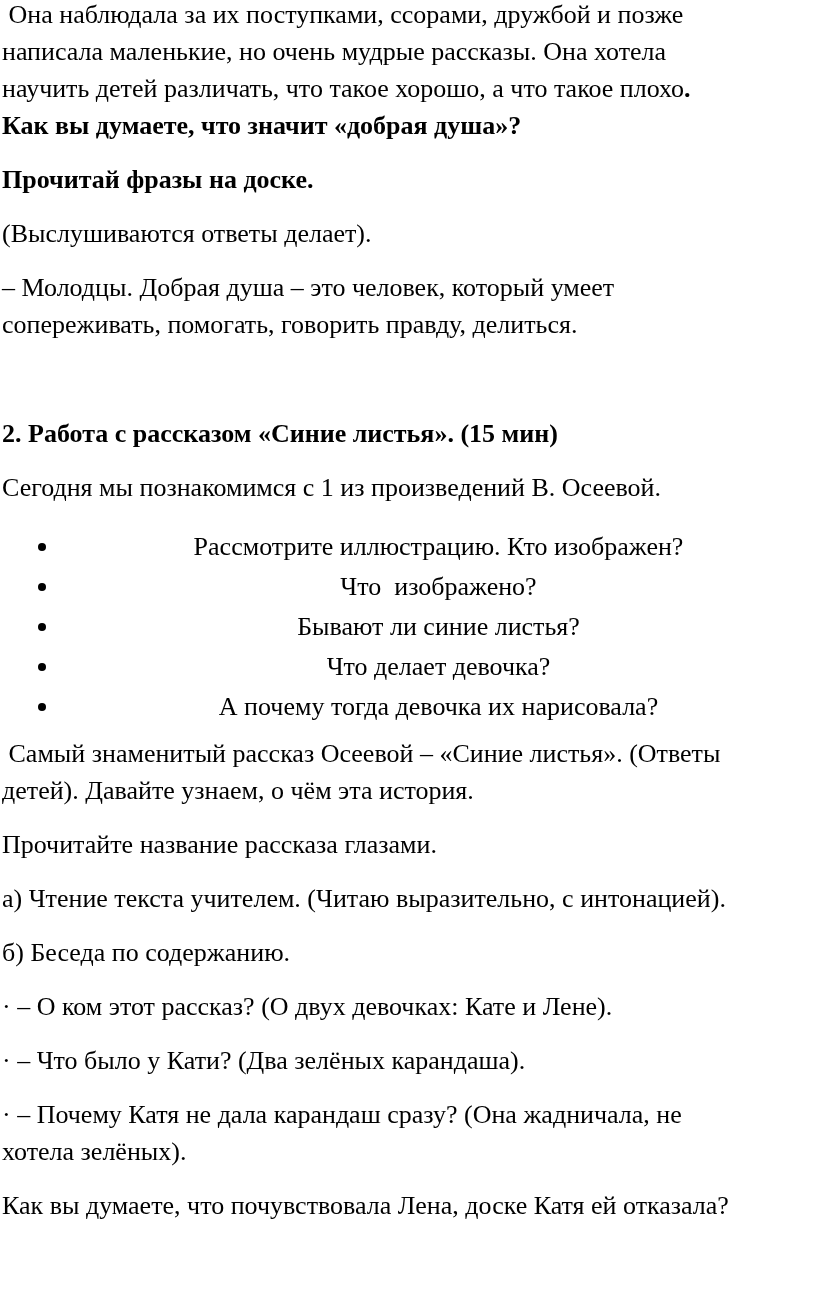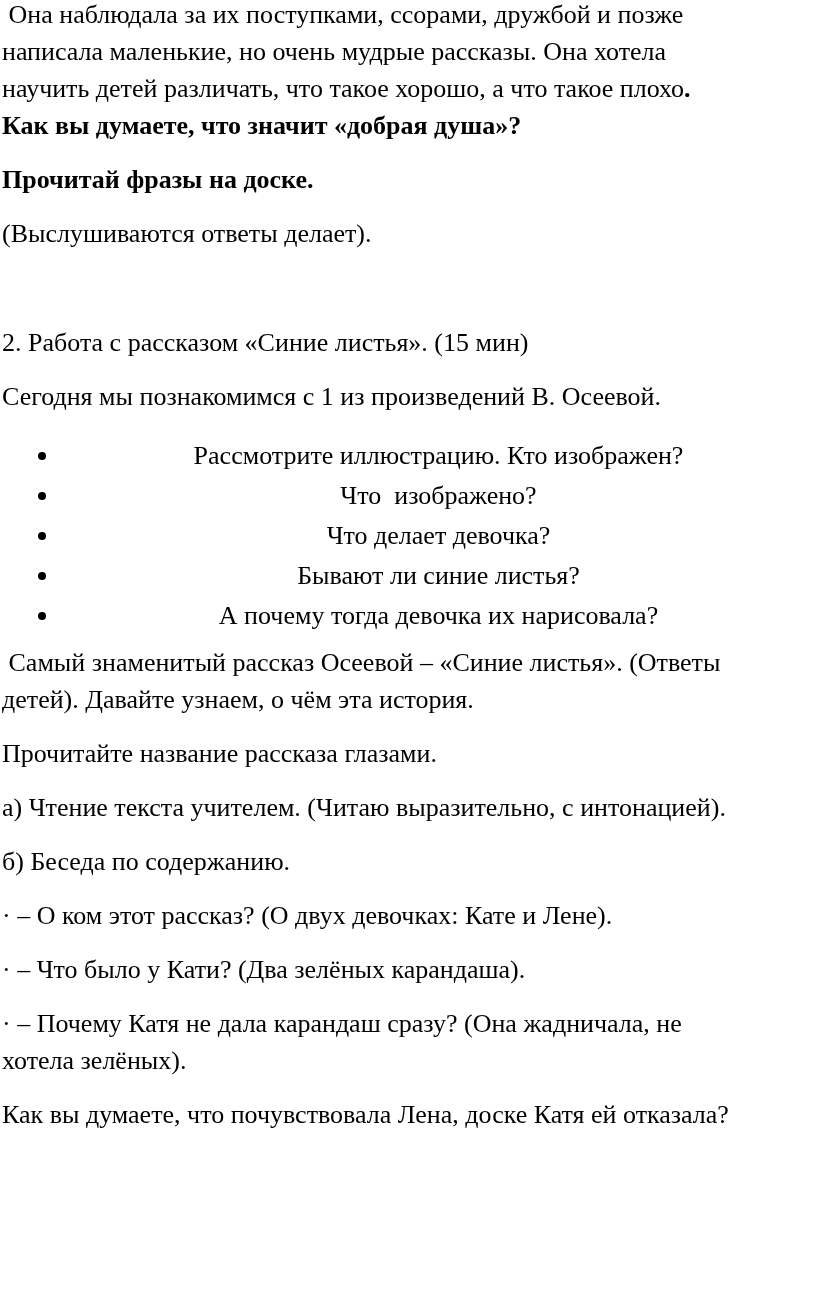--- a/index.html
+++ b/index.html
@@ -28,21 +28,21 @@
   .doc p.first {
     margin-top: -4px;
   }
   .doc p.tight {
     margin-bottom: 0;
   }
   .b {
     font-weight: bold;
   }
   .section-heading {
-    font-weight: normal;
+    font-weight: bold;
     margin-top: 72px !important; 
   }
   ul.bullets {
     list-style: none;
     margin: 21px 0 8px 0;
     padding: 0;
   }
   ul.bullets li {
     position: relative;
     padding-left: 65px;
@@ -71,30 +71,32 @@
   <p class="first tight"><span> Она наблюдала за их поступками, ссорами, дружбой и позже
 написала маленькие, но очень мудрые рассказы. Она хотела
 научить детей различать, что такое хорошо, а что такое плохо</span><span class="b">.</span></p>
 
   <p class="b">Как вы думаете, что значит «добрая душа»?</p>
 
   <p class="b">Прочитай фразы на доске.</p>
 
   <p>(Выслушиваются ответы делает).</p>
 
+  <p>– Молодцы. Добрая душа – это человек, который умеет
+сопереживать, помогать, говорить правду, делиться.</p>
 
   <p class="section-heading">2. Работа с рассказом «Синие листья». (15 мин)</p>
 
   <p>Сегодня мы познакомимся с 1 из произведений В. Осеевой.</p>
 
   <ul class="bullets">
     <li><span class="dot"></span><span>Рассмотрите иллюстрацию. Кто изображен?</span></li>
     <li><span class="dot"></span><span>Что  изображено?</span></li>
+    <li><span class="dot"></span><span>Бывают ли синие листья?</span></li>
     <li><span class="dot"></span><span>Что делает девочка?</span></li>
-    <li><span class="dot"></span><span>Бывают ли синие листья?</span></li>
     <li><span class="dot"></span><span>А почему тогда девочка их нарисовала?</span></li>
   </ul>
 
   <p> Самый знаменитый рассказ Осеевой – «Синие листья». (Ответы
 детей). Давайте узнаем, о чём эта история.</p>
 
   <p>Прочитайте название рассказа глазами.</p>
 
   <p>а) Чтение текста учителем. (Читаю выразительно, с интонацией).</p>
 

